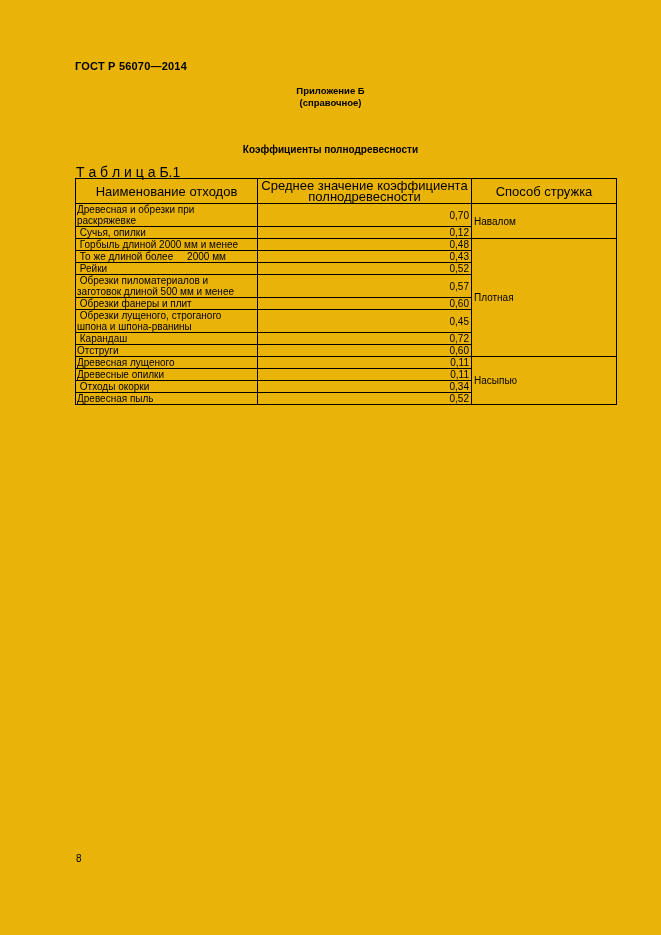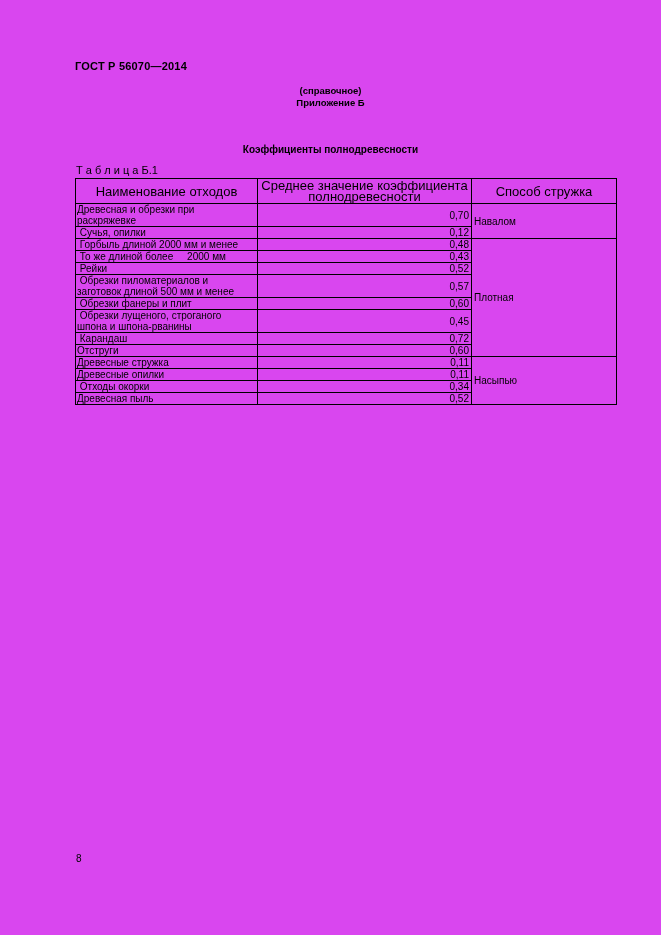--- a/index.html
+++ b/index.html
@@ -1,21 +1,21 @@
 <!DOCTYPE html>
 <html><head>
 <meta charset="utf-8">
 <style>
   * { margin: 0; padding: 0; box-sizing: border-box; }
   html, body { background: #ffffff; }
   .page {
     position: relative;
     width: 661px;
     height: 935px;
-    background: #d946ef;
+    background: #eab308;
     font-family: "Liberation Sans", sans-serif;
     color: #000000;
     overflow: hidden;
   }
   .doc-header {
     position: absolute;
     left: 75px;
     top: 60px;
     font-size: 11px;
     font-weight: bold;
@@ -37,21 +37,21 @@
     right: 0;
     top: 144px;
     text-align: center;
     font-size: 10px;
     font-weight: bold;
   }
   .table-label {
     position: absolute;
     left: 76px;
     top: 164px;
-    font-size: 11px;
+    font-size: 14px;
   }
   .table-wrap {
     position: absolute;
     left: 75px;
     top: 178px;
     width: 541px;
   }
   table {
     border-collapse: collapse;
     width: 100%;
@@ -98,22 +98,22 @@
   }
 </style>
 </head>
 <body>
 
 <div class="page">
 
   <div class="doc-header">ГОСТ Р 56070—2014</div>
 
   <div class="appendix-block">
+    <div>Приложение Б</div>
     <div>(справочное)</div>
-    <div>Приложение Б</div>
   </div>
 
   <div class="section-title">Коэффициенты полнодревесности</div>
 
   <div class="table-label">Т а б л и ц а Б.1</div>
 
   <div class="table-wrap">
     <table>
       <colgroup>
         <col style="width:182px">
@@ -168,21 +168,21 @@
           </tr>
           <tr>
             <td class="name-cell"> Карандаш</td>
             <td class="value-cell">0,72</td>
           </tr>
           <tr>
             <td class="name-cell">Отструги</td>
             <td class="value-cell">0,60</td>
           </tr>
           <tr>
-            <td class="name-cell">Древесные стружка</td>
+            <td class="name-cell">Древесная лущеного</td>
             <td class="value-cell">0,11</td>
             <td class="method-cell" rowspan="4">Насыпью</td>
           </tr>
           <tr>
             <td class="name-cell">Древесные опилки</td>
             <td class="value-cell">0,11</td>
           </tr>
           <tr>
             <td class="name-cell"> Отходы окорки</td>
             <td class="value-cell">0,34</td>

